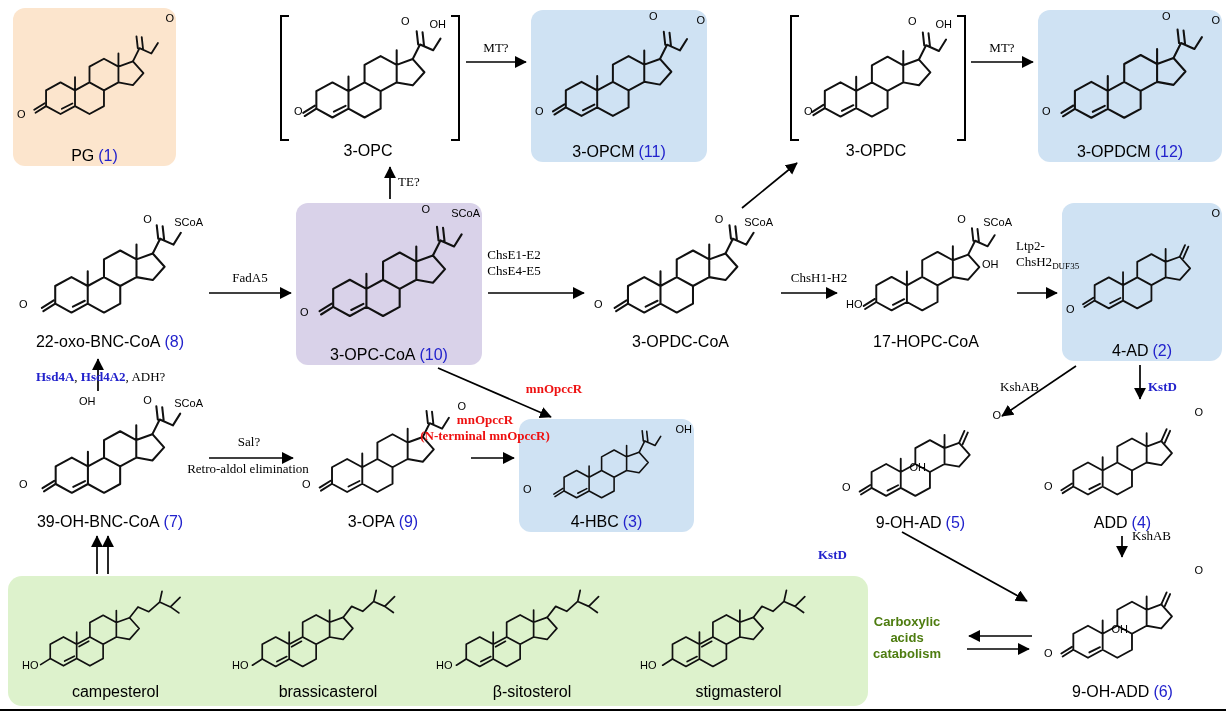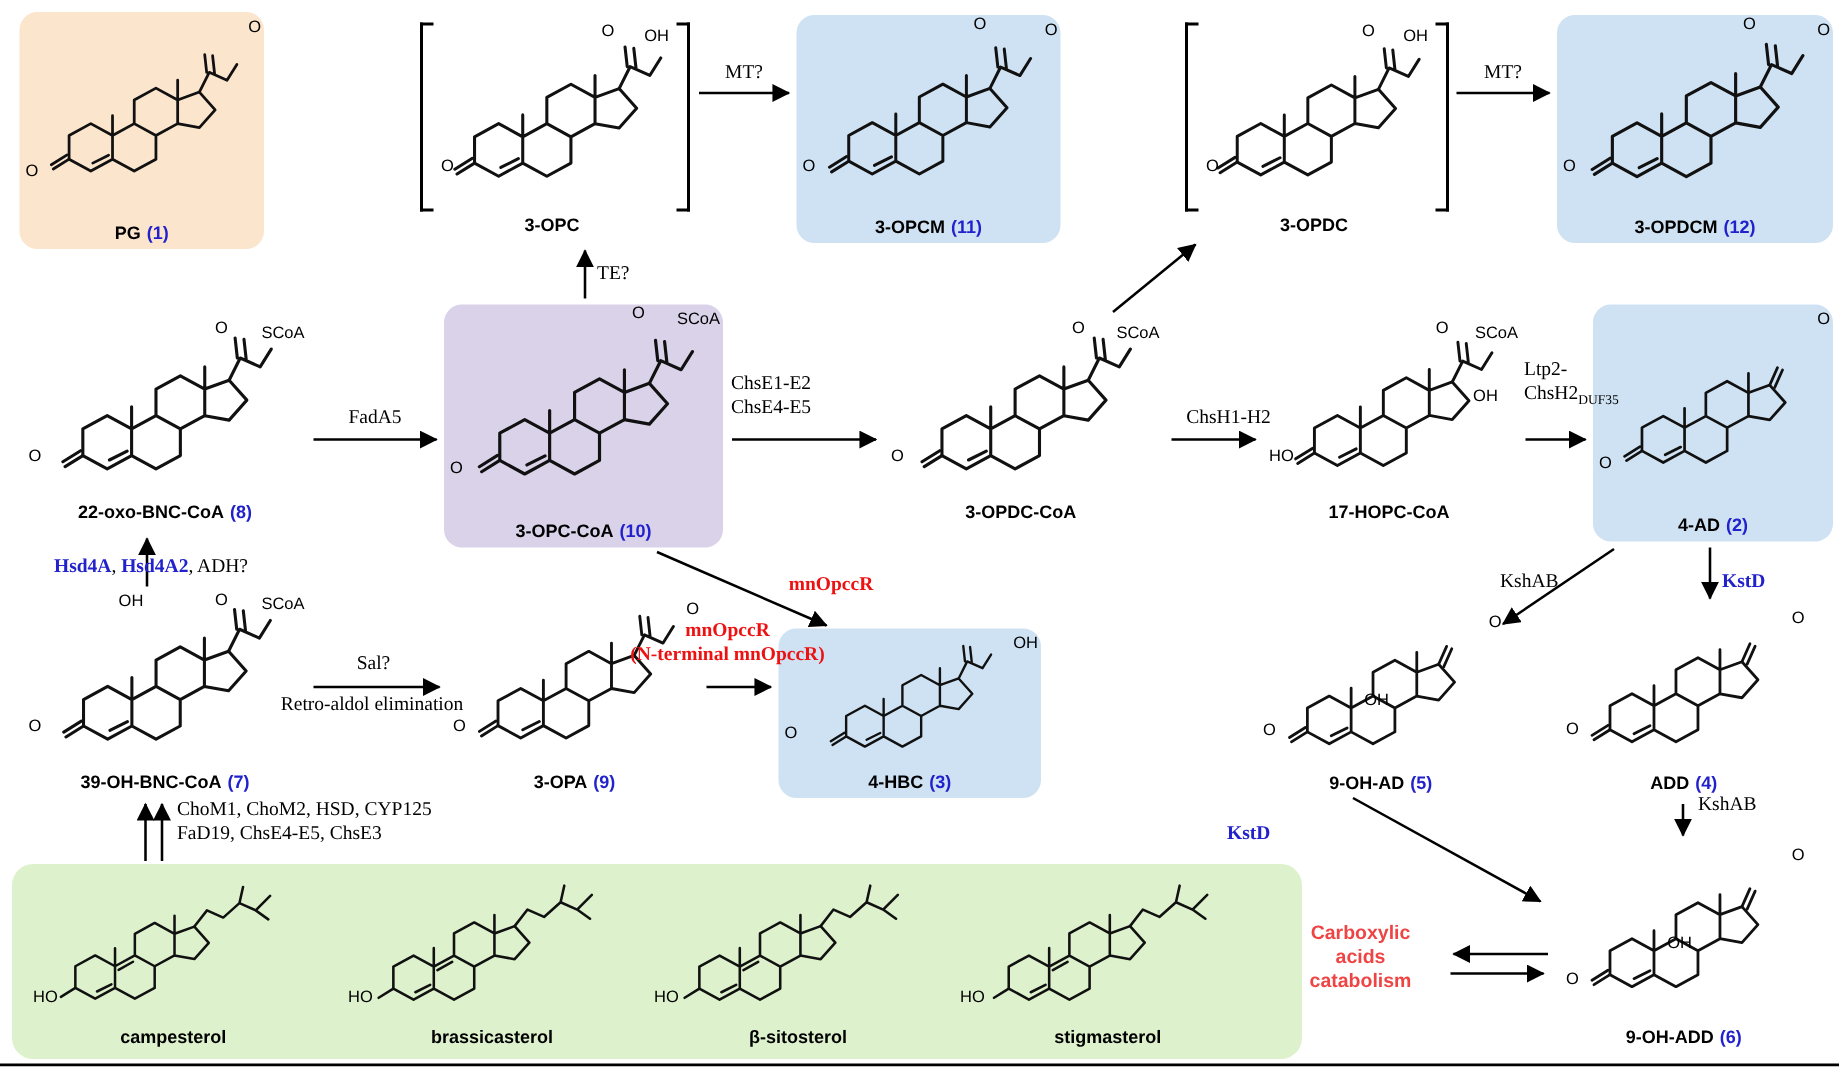--- a/index.html
+++ b/index.html
@@ -10,41 +10,41 @@
   }
   
   .box-orange{background:#fce5cd;border-radius:12px;}
   .box-blue{background:#cfe2f3;border-radius:12px;}
   .box-purple{background:#d9d2e9;border-radius:12px;}
   .hl-green{position:absolute;background:#ddf2cc;border-radius:14px;}
   
   .compound{position:absolute;display:flex;flex-direction:column;align-items:center;box-sizing:border-box;padding:4px 4px 2px;}
   .struct{position:relative;flex:1;width:100%;display:flex;align-items:center;justify-content:center;min-height:0;}
   .struct svg{width:90%;height:96%;}
-  .clabel{font-weight:bold;font-size:12px;white-space:nowrap;line-height:17px;color:#000;}
+  .clabel{font-weight:normal;font-size:16px;white-space:nowrap;line-height:17px;color:#000;}
   .num{color:#2222cc;margin-left:4px;}
   .atom{position:absolute;font-size:11px;line-height:1;color:#000;font-weight:normal;}
   .a-left{left:0;bottom:20%;}
   .a-top{right:-2px;top:1%;}
   .a-top2{right:27%;top:-2%;}
   .a-mid-ring{left:43%;top:50%;}
   .a-mid-chain{left:33%;top:-1%;}
   .a-mid-d{right:7%;top:37%;}
   
   .bracket{position:absolute;top:1px;width:9px;height:126px;border:2px solid #000;box-sizing:border-box;}
   .bl{left:0;border-right:none;}
   .br{right:0;border-left:none;}
   
   .enz{position:absolute;font-size:13px;line-height:16px;white-space:nowrap;color:#000;font-family:Liberation Serif, serif;}
   .center{text-align:center;}
   .red{color:#ee1111;font-weight:bold;}
   .blue{color:#2222cc;font-weight:bold;}
   .bold{font-weight:bold;}
   .sub{font-size:9px;vertical-align:-3px;}
-  .misc-label{position:absolute;font-size:13px;line-height:16px;color:#ef4444;}
+  .misc-label{position:absolute;font-size:13px;line-height:16px;color:#4d7c0f;}
   
   .arrows{position:absolute;left:0;top:0;width:1226px;height:711px;pointer-events:none;}
 </style>
 </head>
 <body>
 
 <div class="canvas">
 
   <svg width="0" height="0" style="position:absolute">
     <defs>
@@ -368,24 +368,20 @@
   <div class="enz center red" style="left:506px;top:381px;width:96px">mnOpccR</div>
 
   <div class="enz center red" style="left:400px;top:412px;width:170px">
     <div>mnOpccR</div>
     <div>(N-terminal mnOpccR)</div>
   </div>
 
   <div class="enz" style="left:1000px;top:379px">KshAB</div>
   <div class="enz blue" style="left:1148px;top:379px">KstD</div>
 
-  <div class="enz" style="left:118px;top:531px">
-    <div>ChoM1, ChoM2, HSD, CYP125</div>
-    <div>FaD19, ChsE4-E5, ChsE3</div>
-  </div>
 
   <div class="enz blue" style="left:818px;top:547px">KstD</div>
   <div class="enz" style="left:1132px;top:528px">KshAB</div>
 
   <div class="misc-label center bold" style="left:851px;top:614px;width:112px">
     <div>Carboxylic</div>
     <div>acids</div>
     <div>catabolism</div>
   </div>
 

